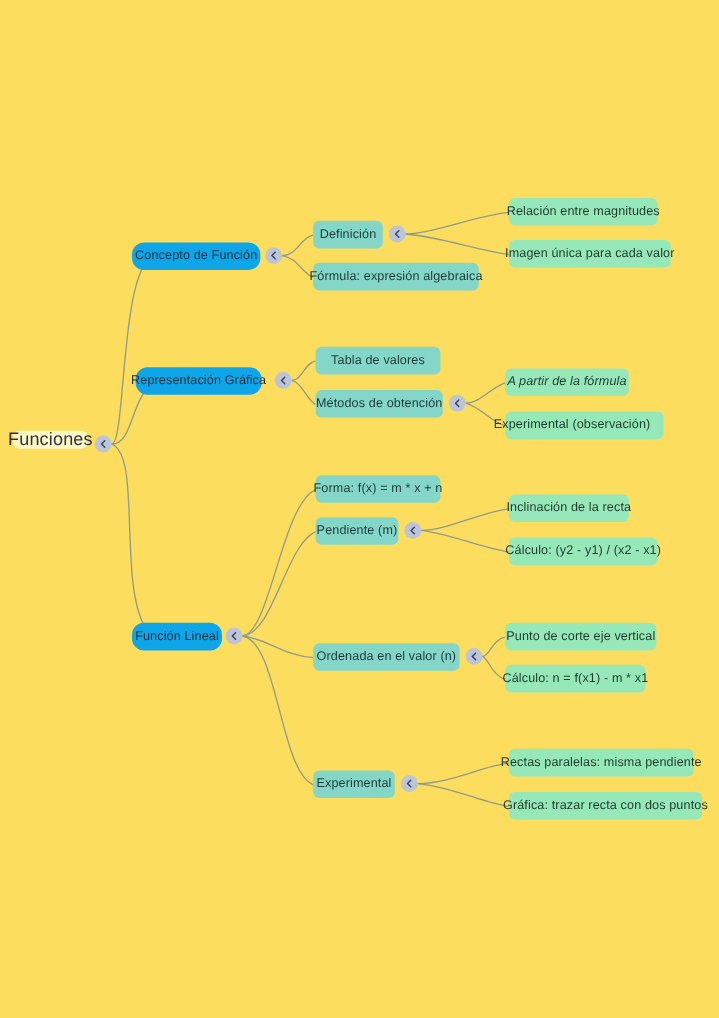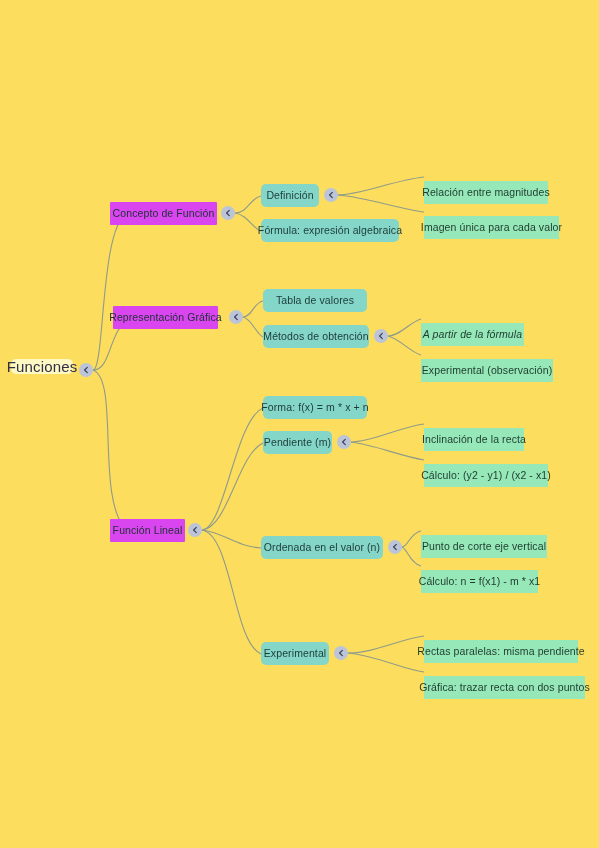--- a/index.html
+++ b/index.html
@@ -45,45 +45,44 @@
   .lvl-root {
     background: #fef9c3;
     color: #2f3046;
     font-size: 15px;
     padding: 0 10px;
     height: 15px;
     border-radius: 5px;
   }
   
   .lvl-2 {
-    background: #d946ef;
+    background: #0ea5e9;
     color: #23303a;
     font-size: 10.5px;
     padding: 0 11px;
     height: 23px;
-    border-radius: 1px;
+    border-radius: 10px;
   }
   
   .lvl-3 {
     background: #84d6c9;
     color: #1d3a37;
     font-size: 10.5px;
     padding: 0 11px;
     height: 23px;
     border-radius: 5px;
   }
   
   .lvl-4 {
     background: #97e8b9;
     color: #1d3a2c;
     font-size: 10.5px;
     padding: 0 11px;
     height: 23px;
-    border-radius: 0;
-    margin-top: 16px;
+    border-radius: 5px;
   }
   
   .toggle {
     position: absolute;
     width: 14px;
     height: 14px;
     border-radius: 50%;
     background: #bcc4d8;
     display: flex;
     align-items: center;
@@ -172,21 +171,21 @@
         <span class="node-label">Métodos de obtención</span>
       </div>
       <div class="toggle" style="left: 374px; top: 329px;">
         <svg width="8" height="8" viewBox="0 0 8 8">
           <path d="M5.3 1.3 L2.6 4 L5.3 6.7" fill="none" stroke="#39405c" stroke-width="1.2" stroke-linecap="round" stroke-linejoin="round"></path>
         </svg>
       </div>
       <div class="node lvl-4" style="left: 421px; top: 307px; width: 103px; font-style: italic;">
         <span class="node-label">A partir de la fórmula</span>
       </div>
-      <div class="node lvl-4" style="left: 421px; top: 343px; width: 132px;">
+      <div class="node lvl-4" style="left: 421px; top: 343px; width: 132px; justify-content: flex-end;">
         <span class="node-label">Experimental (observación)</span>
       </div>
       <div class="node lvl-2" style="left: 110px; top: 519px; width: 75px;">
         <span class="node-label">Función Lineal</span>
       </div>
       <div class="toggle" style="left: 188px; top: 523px;">
         <svg width="8" height="8" viewBox="0 0 8 8">
           <path d="M5.3 1.3 L2.6 4 L5.3 6.7" fill="none" stroke="#39405c" stroke-width="1.2" stroke-linecap="round" stroke-linejoin="round"></path>
         </svg>
       </div>

